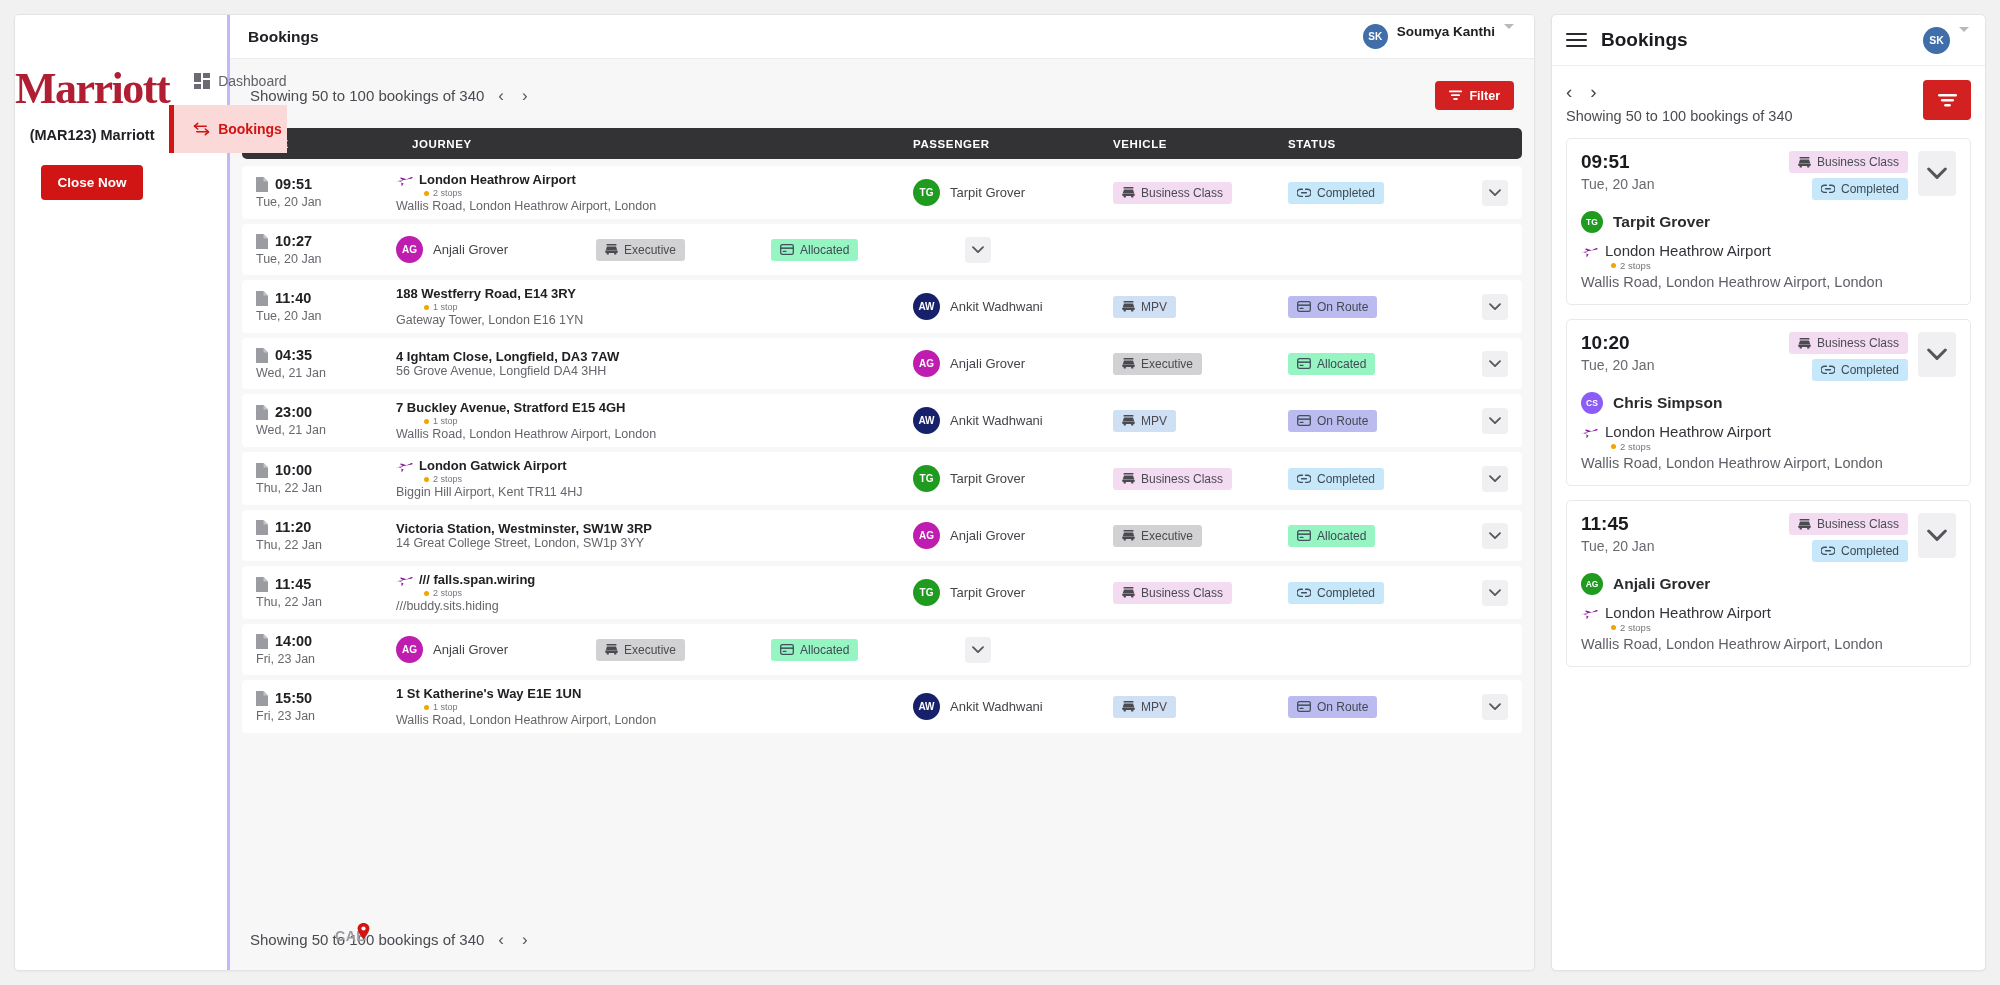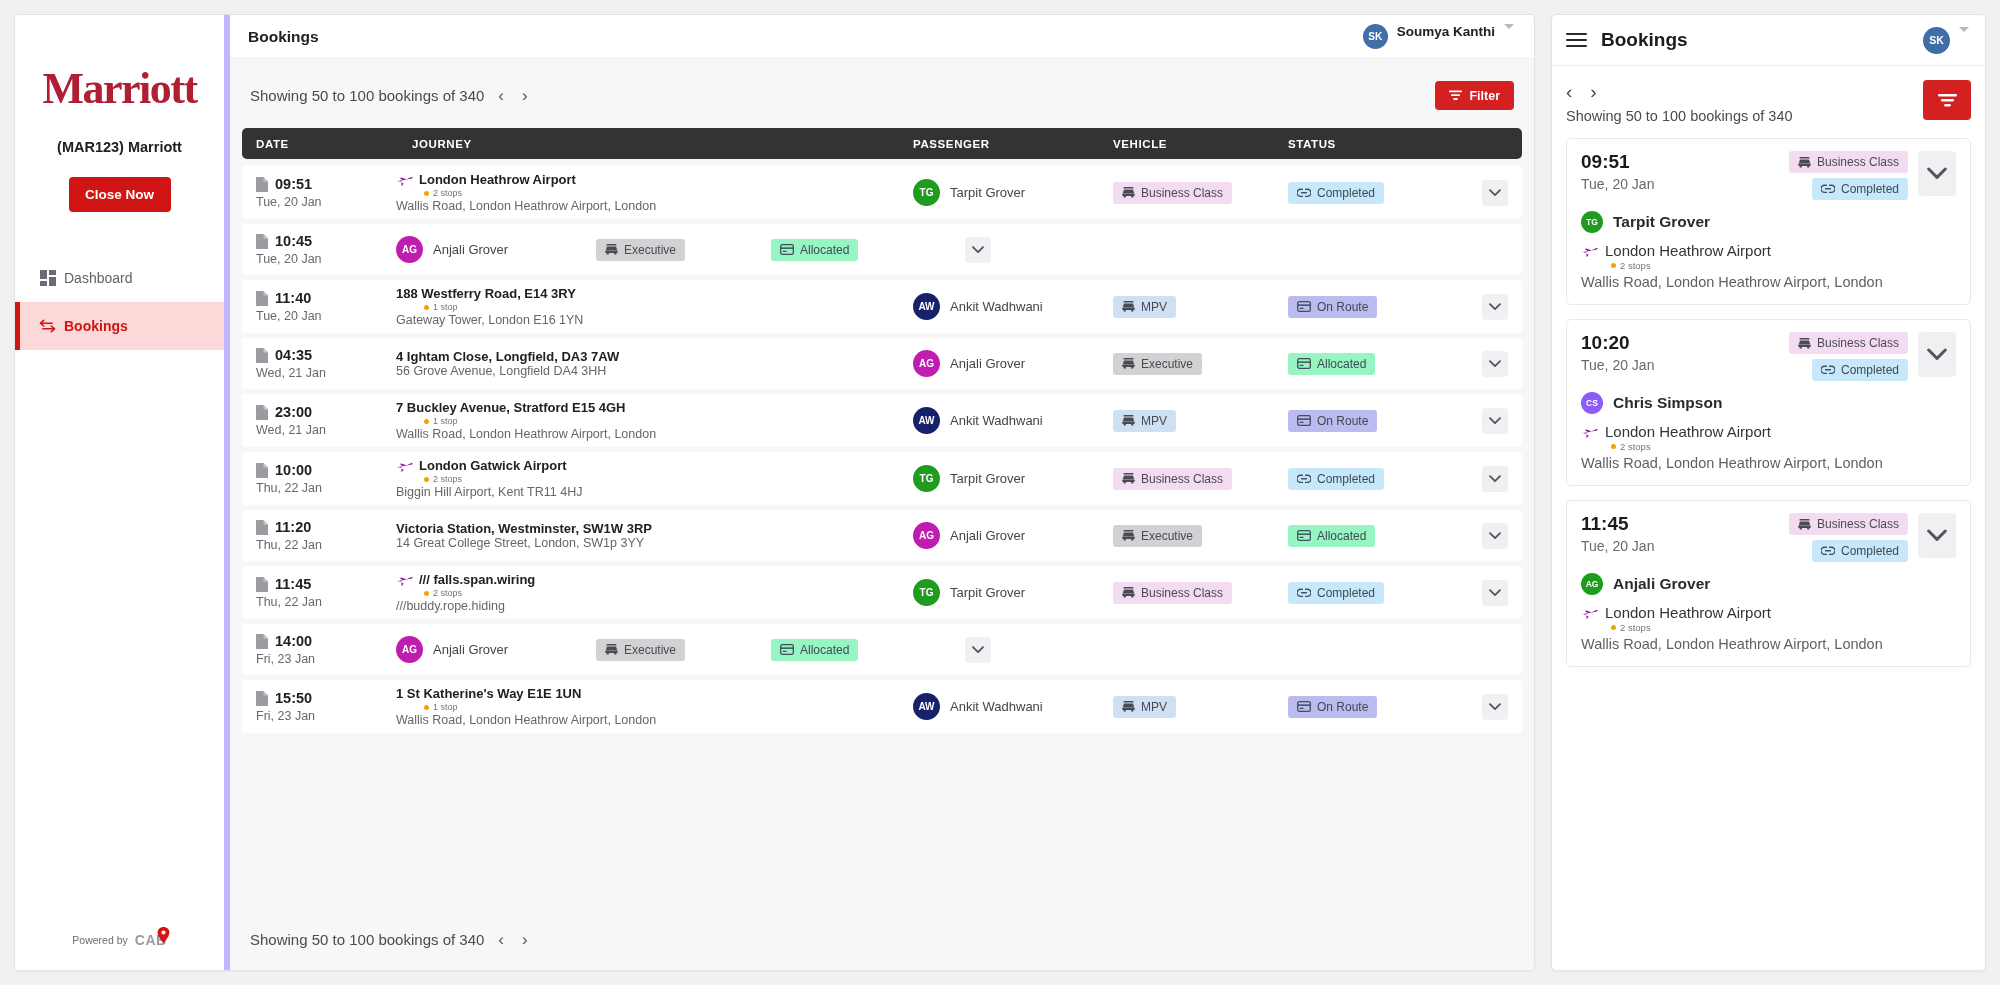--- a/index.html
+++ b/index.html
@@ -16,25 +16,25 @@
     width: 1521px; height: 957px;
     background: #fff;
     border: 1px solid #e3e3e6;
     border-radius: 5px;
     display: flex;
     overflow: hidden;
     box-shadow: 0 1px 2px rgba(0,0,0,.04);
   }
 
   
-  .sidebar { width: 215px; min-width: 215px; background: #fff; border-right: 6px solid #c4b5fd; display: flex; flex-direction: column; }
+  .sidebar { width: 215px; min-width: 215px; background: #fff; border-right: 3px solid #c4b5fd; display: flex; flex-direction: row; }
   .brand { padding: 34px 0 0; text-align: center; }
   .logo-wrap { display: flex; justify-content: center; align-items: flex-end; height: 62px; }
   .logo-m { font-family: "Liberation Serif", serif; font-weight: bold; font-size: 44px; color: #b01e33; letter-spacing: -1.5px; line-height: 1; position: relative; }
-  .company { margin-top: 28px; font-size: 14.5px; font-weight: bold; color: #202124; }
+  .company { margin-top: 16px; font-size: 14.5px; font-weight: bold; color: #202124; }
   .book-now { margin: 22px auto 0; display: block; width: 102px; height: 35px; background: #d11414; color: #fff;
     border: none; border-radius: 4px; font-size: 13.5px; font-weight: bold; font-family: inherit; cursor: pointer; }
 
   .nav { margin-top: 42px; }
   .nav-item { display: flex; align-items: center; gap: 8px; height: 48px; padding-left: 24px; font-size: 14px; color: #5f6368; cursor: pointer; position: relative; }
   .nav-item.active { background: #fbd9d9; color: #d11414; font-weight: bold; }
   .nav-item.active::before { content: ""; position: absolute; left: 0; top: 0; bottom: 0; width: 5px; background: #d11414; }
   .nav-ico { width: 17px; height: 17px; display: inline-flex; align-items: center; justify-content: center; }
 
   .powered { margin-top: auto; padding: 0 0 22px; display: flex; align-items: center; justify-content: center; gap: 7px; }
@@ -271,21 +271,21 @@
                 </button>
               </div>
             </div>
             <div class="row">
               <div class="cell-date">
                 <div class="date-time">
                   <svg width="12" height="15" viewBox="0 0 12 15">
                     <path d="M0 0 H7.5 L12 4.4 V15 H0 Z" fill="#9b9ba2"></path>
                     <path d="M7.5 0 L12 4.4 H7.5 Z" fill="#c4c4cb"></path>
                   </svg>
-                  <span>10:45</span>
+                  <span>10:27</span>
                 </div>
                 <div class="date-day">Tue, 20 Jan</div>
               </div>
               <div class="cell-pass">
                 <span class="avatar pa" style="background:#bf1cb0">AG</span>
                 <span class="pass-name">Anjali Grover</span>
               </div>
               <div class="cell-veh"><span class="badge" style="background:#d2d2d4;color:#4a4a50">
                   <svg width="13" height="11" viewBox="0 0 13 11">
                     <rect x="1.5" y="0" width="10" height="1.5" rx=".6" fill="#4a4a50"></rect>
@@ -579,21 +579,21 @@
                   <svg width="17" height="14" viewBox="0 0 17 14">
                     <path d="M0.6 8.2 L16 5.6 C16.6 5.5 16.8 4.7 16.3 4.3 C15.9 4 15.3 4 14.9 4.2 L10.6 6.2 L5.2 4.4 L3.9 4.9 L7.3 7.4 L4.1 8.8 L2.3 8.1 L1 8.6 Z" fill="#8a1a9b"></path>
                     <path d="M5.2 9.6 L7.6 10.4 L6.3 12.6 L5.3 12.9 L5.6 10.9 Z" fill="#8a1a9b"></path>
                   </svg>
                   <span>/// falls.span.wiring</span>
                 </div>
                 <div class="stops">
                   <span class="stop-dot"></span>
                   <span>2 stops</span>
                 </div>
-                <div class="j-to">///buddy.rope.hiding</div>
+                <div class="j-to">///buddy.sits.hiding</div>
               </div>
               <div class="cell-pass">
                 <span class="avatar pa" style="background:#1f9b1f">TG</span>
                 <span class="pass-name">Tarpit Grover</span>
               </div>
               <div class="cell-veh"><span class="badge" style="background:#f3dcf2;color:#4a4a50">
                   <svg width="13" height="11" viewBox="0 0 13 11">
                     <rect x="1.5" y="0" width="10" height="1.5" rx=".6" fill="#4a4a50"></rect>
                     <path d="M2 2.6 H11 L12.2 6.2 H0.8 Z" fill="#4a4a50"></path>
                     <rect x="0.3" y="6.4" width="12.4" height="2.6" rx=".8" fill="#4a4a50"></rect>

